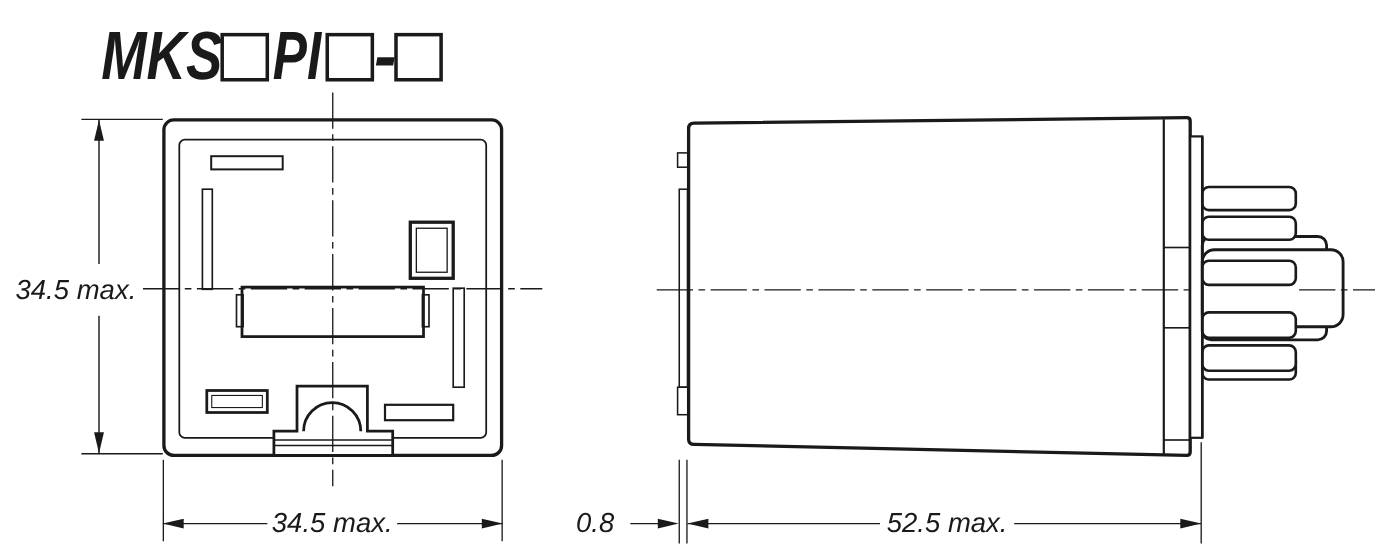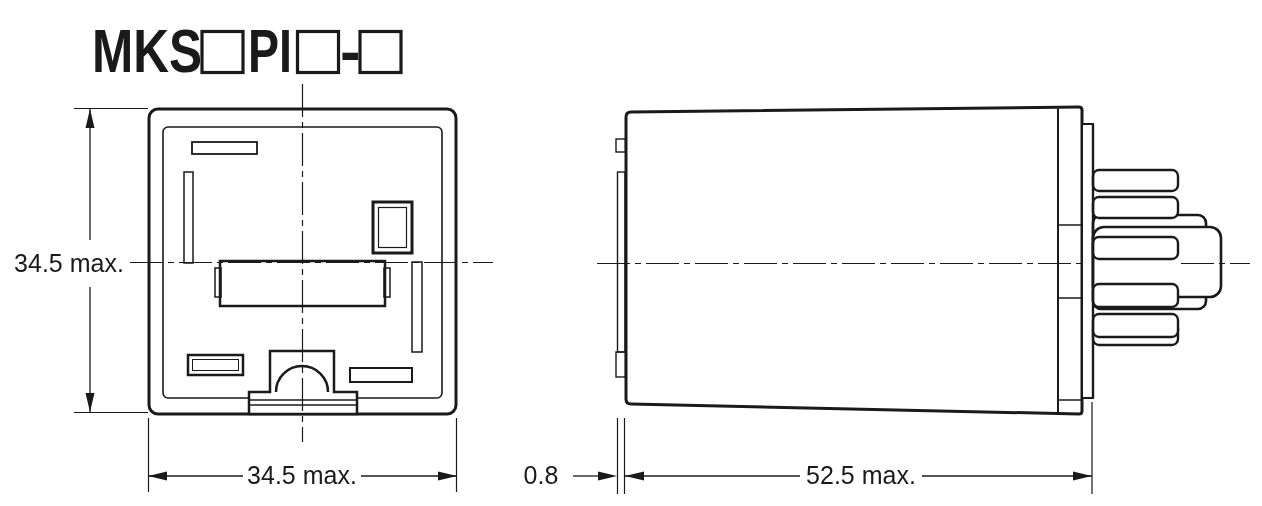--- a/index.html
+++ b/index.html
@@ -1,17 +1,17 @@
 <!DOCTYPE html>
 <html style="--line: #1a1a1a; --background: #ffffff;"><head>
 <meta charset="utf-8">
 <style>
   :root { --line:#1a1a1a; --background:#ffffff; }
   html,body { margin:0; padding:0; background:var(--background); }
-  .canvas { position:relative; width:1262px; height:506px; background:var(--background); overflow:hidden; }
+  .canvas { position:relative; width:1262px; height:506px; background:var(--background); overflow:hidden;font-style:italic; }
   svg { position:absolute; left:0; top:0; }
   svg text { font-family:"Liberation Sans","DejaVu Sans",sans-serif; fill:var(--line); }
   .title-text { font-size:62px; font-weight:bold; }
   .dim-label { font-size:25px; }
   .ln  { fill:none; stroke:var(--line); }
   .fw  { fill:var(--background); stroke:var(--line); }
   .arr { fill:var(--line); stroke:none; }
   .cl  { fill:none; stroke:var(--line); stroke-width:1.2; stroke-dasharray:33 5 6 5; }
   .ext { fill:none; stroke:var(--line); stroke-width:1.2; }
   .dim { fill:none; stroke:var(--line); stroke-width:1.3; }

